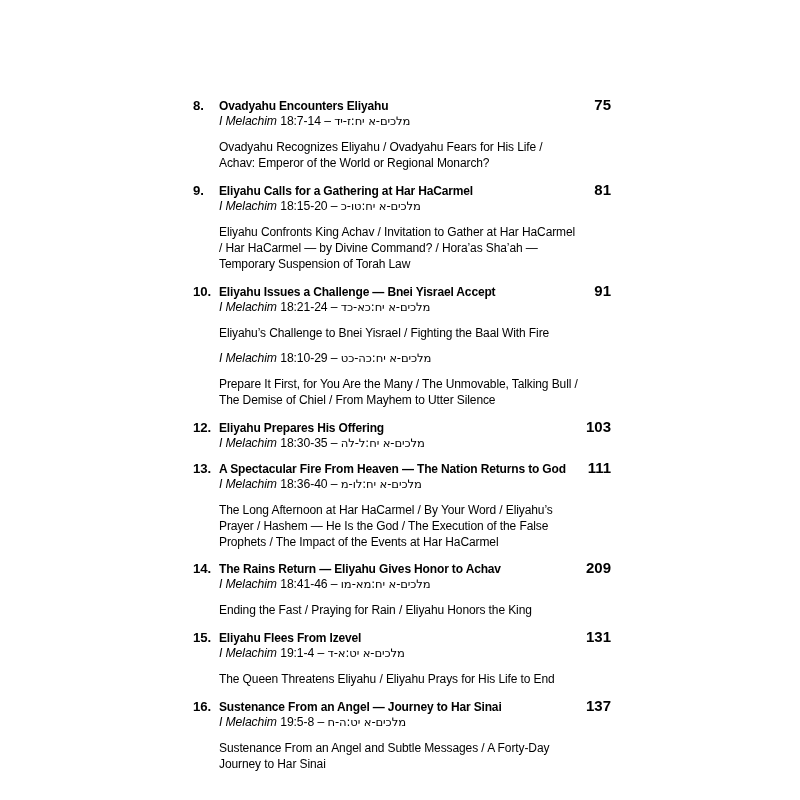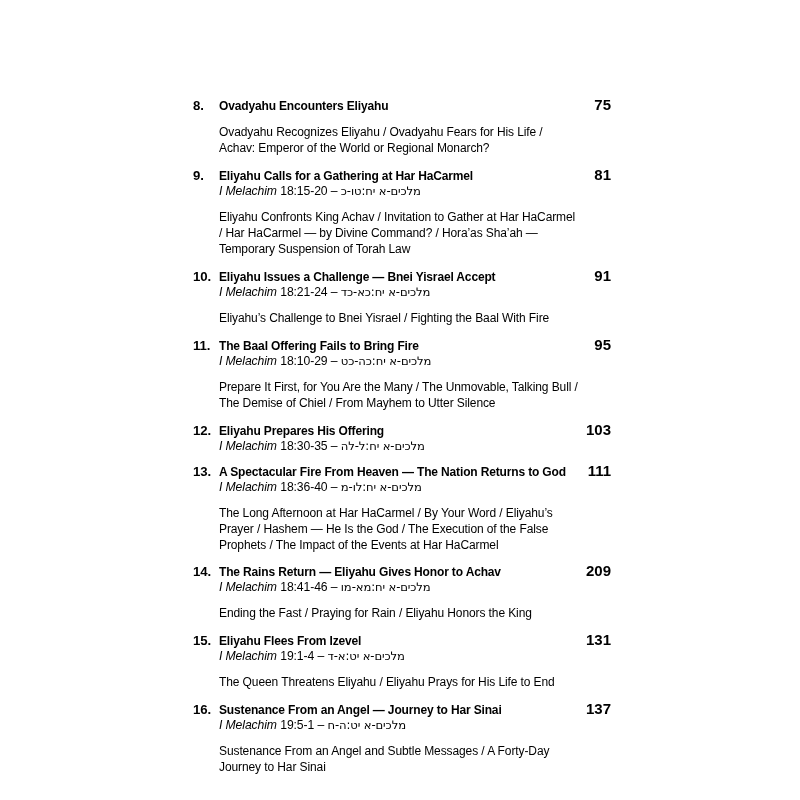--- a/index.html
+++ b/index.html
@@ -83,20 +83,23 @@
 <body>
 
 <div id="toc-page">
   <div class="toc-list">
   <div class="toc-entry">
     <div class="entry-headline">
       <span class="entry-num">8.</span>
       <span class="entry-title">Ovadyahu Encounters Eliyahu</span>
       <span class="entry-page">75</span>
     </div>
+    <div class="entry-source">
+      <span class="src-book">I Melachim</span><span class="src-sep"> </span><span class="src-ref">18:7-14</span><span class="src-dash"> – </span><span class="src-heb">מלכים-א יח:ז-יד</span>
+    </div>
     <div class="entry-topics">Ovadyahu Recognizes Eliyahu / Ovadyahu Fears for His Life / Achav: Emperor of the World or Regional Monarch?</div>
   </div>
 
   <div class="toc-entry">
     <div class="entry-headline">
       <span class="entry-num">9.</span>
       <span class="entry-title">Eliyahu Calls for a Gathering at Har HaCarmel</span>
       <span class="entry-page">81</span>
     </div>
     <div class="entry-source">
@@ -111,25 +114,20 @@
       <span class="entry-title">Eliyahu Issues a Challenge — Bnei Yisrael Accept</span>
       <span class="entry-page">91</span>
     </div>
     <div class="entry-source">
       <span class="src-book">I Melachim</span><span class="src-sep"> </span><span class="src-ref">18:21-24</span><span class="src-dash"> – </span><span class="src-heb">מלכים-א יח:כא-כד</span>
     </div>
     <div class="entry-topics">Eliyahu’s Challenge to Bnei Yisrael / Fighting the Baal With Fire</div>
   </div>
 
   <div class="toc-entry">
-    <div class="entry-headline">
-      <span class="entry-num">11.</span>
-      <span class="entry-title">The Baal Offering Fails to Bring Fire</span>
-      <span class="entry-page">95</span>
-    </div>
     <div class="entry-source">
       <span class="src-book">I Melachim</span><span class="src-sep"> </span><span class="src-ref">18:10-29</span><span class="src-dash"> – </span><span class="src-heb">מלכים-א יח:כה-כט</span>
     </div>
     <div class="entry-topics">Prepare It First, for You Are the Many / The Unmovable, Talking Bull / The Demise of Chiel / From Mayhem to Utter Silence</div>
   </div>
 
   <div class="toc-entry">
     <div class="entry-headline">
       <span class="entry-num">12.</span>
       <span class="entry-title">Eliyahu Prepares His Offering</span>
@@ -176,18 +174,18 @@
     <div class="entry-topics">The Queen Threatens Eliyahu / Eliyahu Prays for His Life to End</div>
   </div>
 
   <div class="toc-entry">
     <div class="entry-headline">
       <span class="entry-num">16.</span>
       <span class="entry-title">Sustenance From an Angel — Journey to Har Sinai</span>
       <span class="entry-page">137</span>
     </div>
     <div class="entry-source">
-      <span class="src-book">I Melachim</span><span class="src-sep"> </span><span class="src-ref">19:5-1</span><span class="src-dash"> – </span><span class="src-heb">מלכים-א יט:ה-ח</span>
+      <span class="src-book">I Melachim</span><span class="src-sep"> </span><span class="src-ref">19:5-8</span><span class="src-dash"> – </span><span class="src-heb">מלכים-א יט:ה-ח</span>
     </div>
     <div class="entry-topics">Sustenance From an Angel and Subtle Messages / A Forty-Day Journey to Har Sinai</div>
   </div>
 </div>
 </div>
 
 </body></html>

